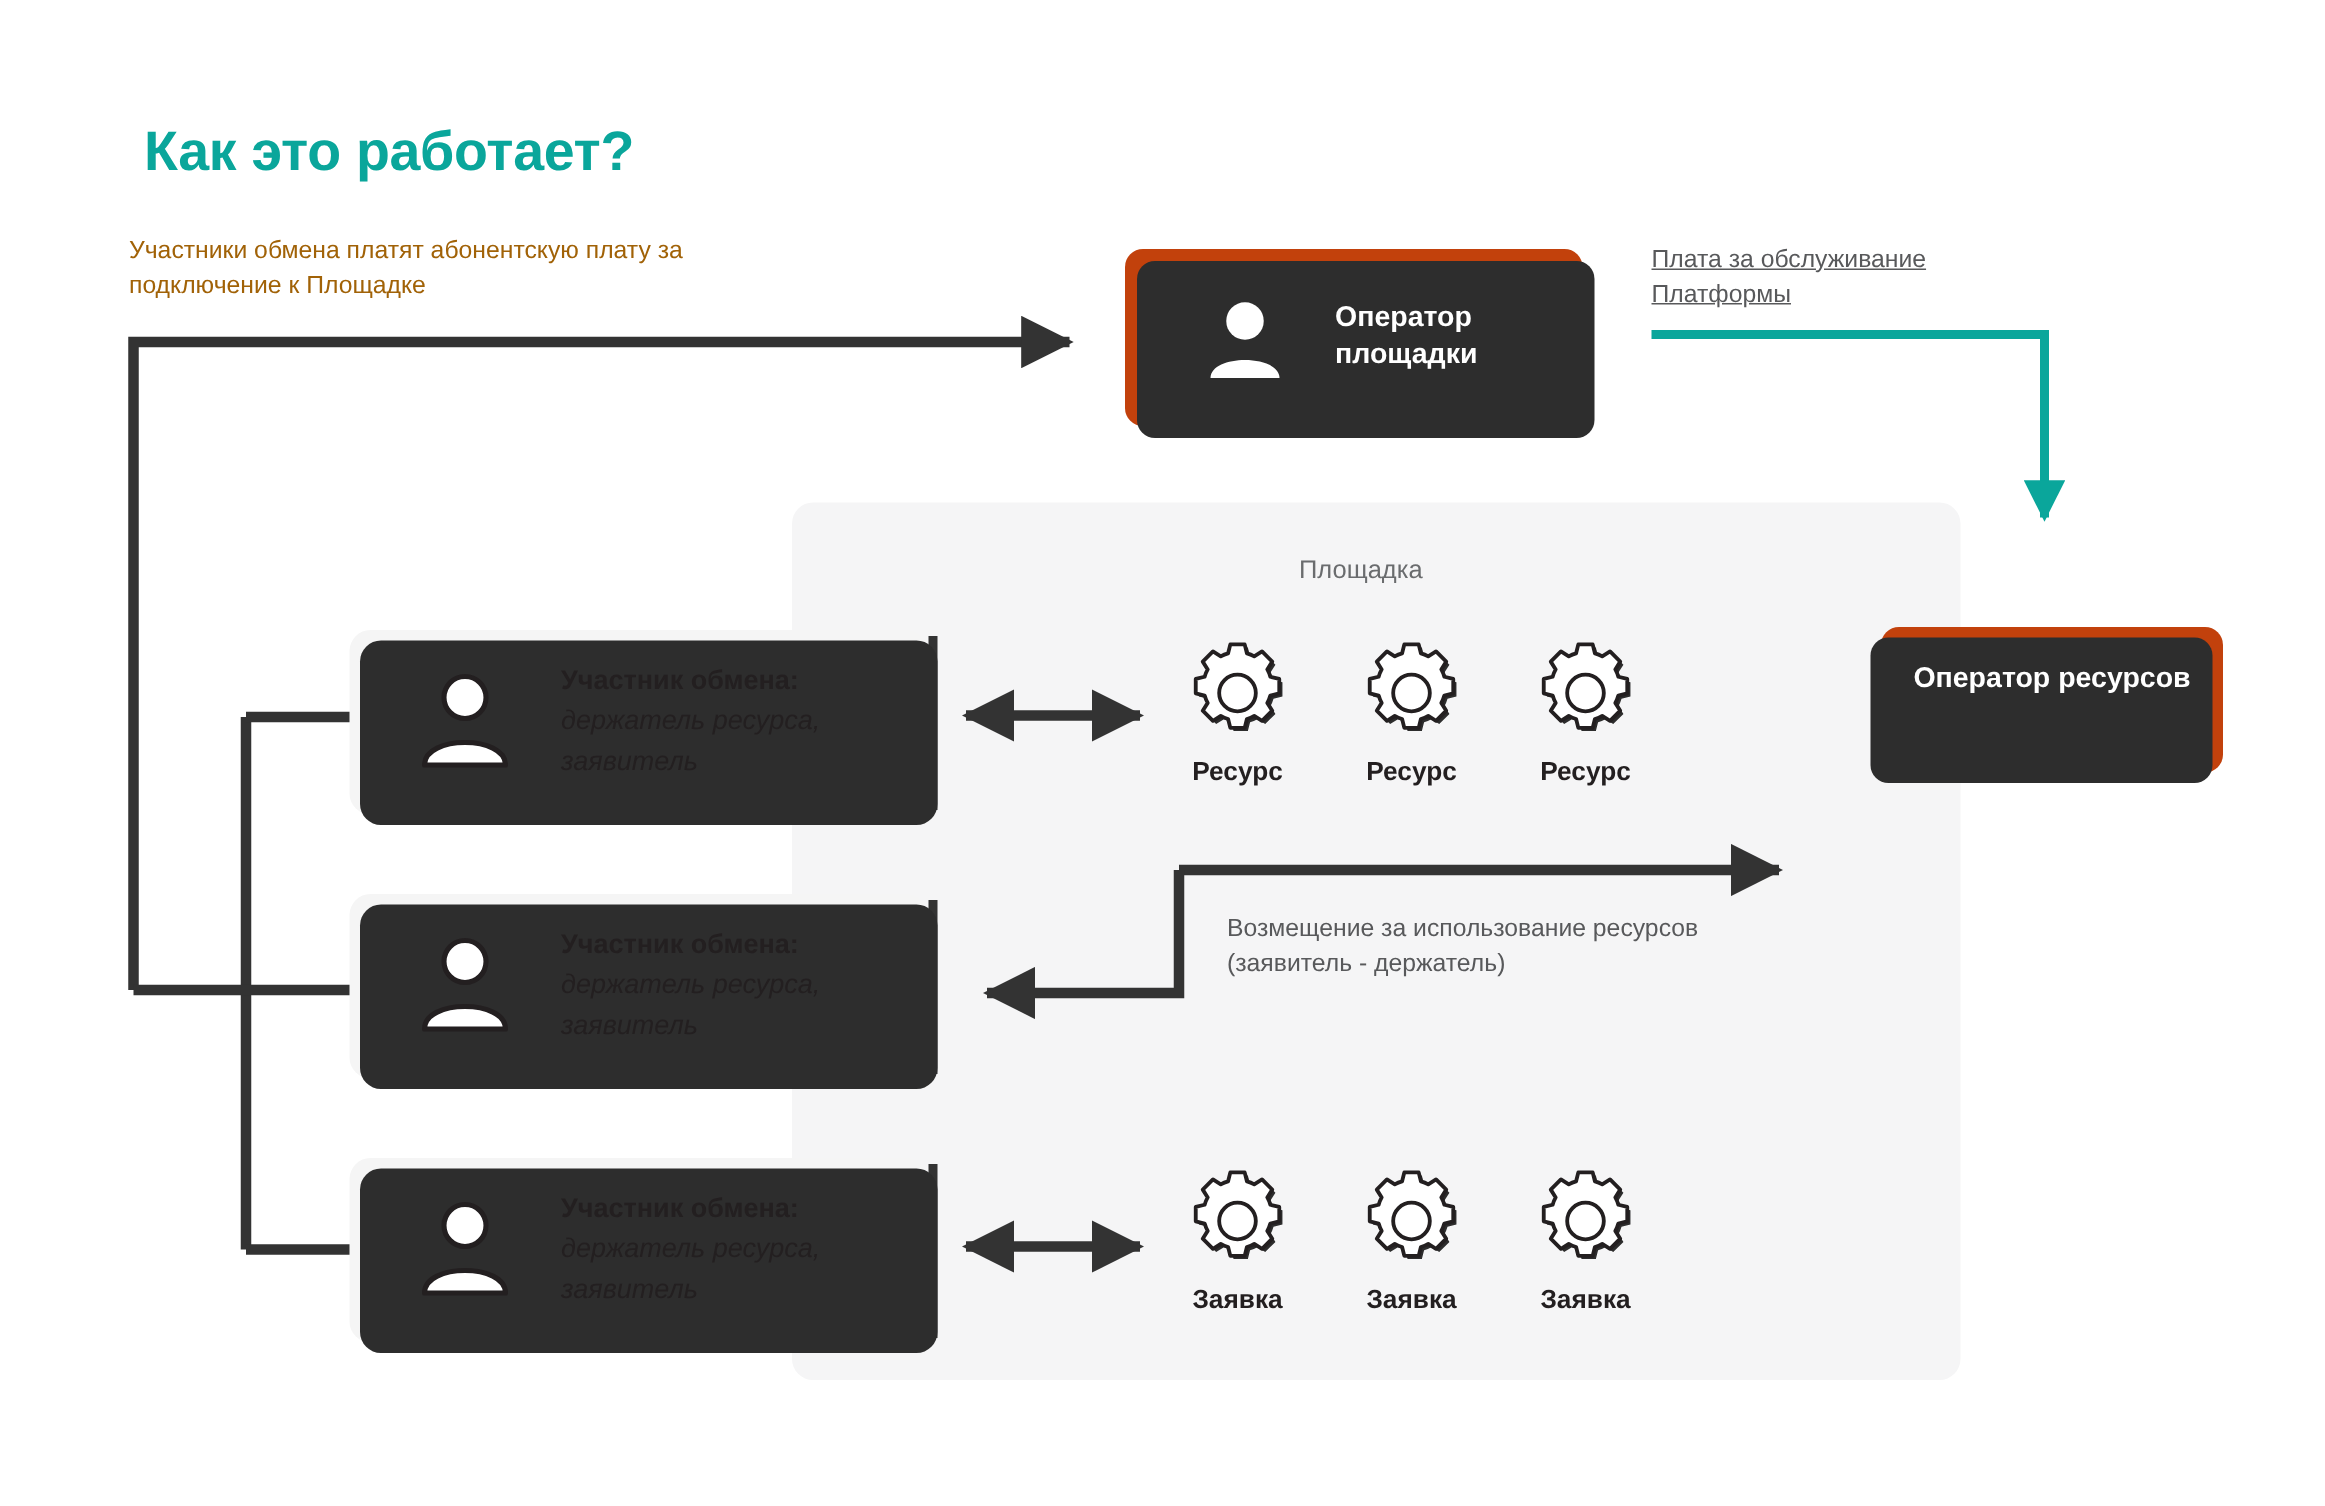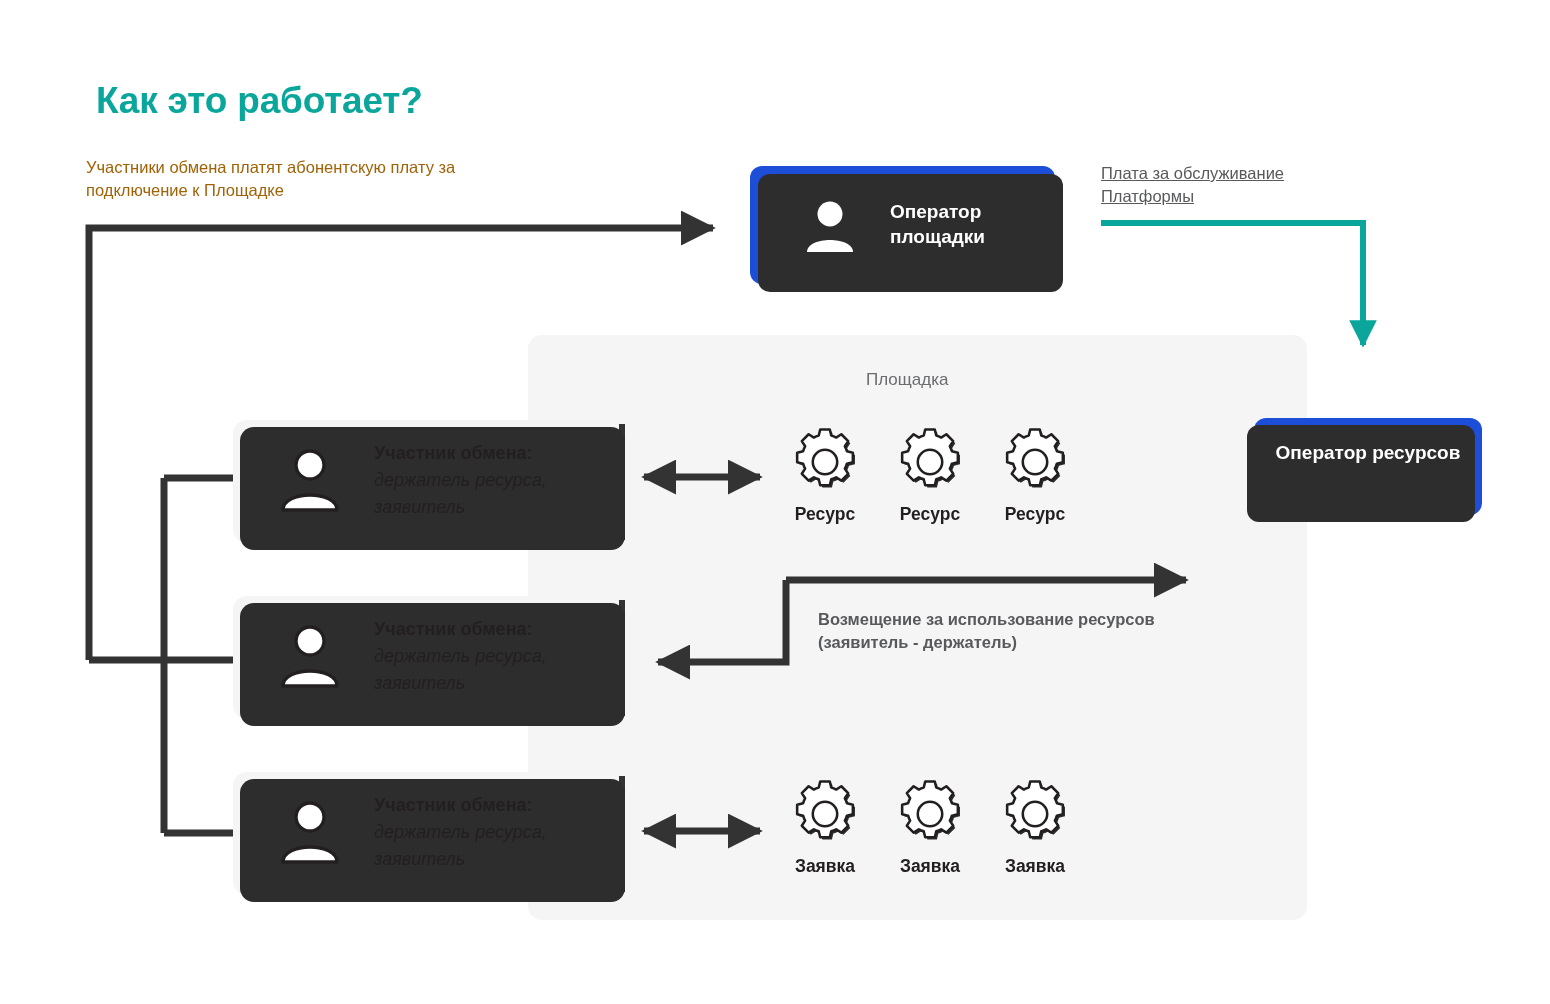--- a/index.html
+++ b/index.html
@@ -55,21 +55,21 @@
     left: 866px;
     top: 370px;
     font-size: 17px;
     color: #6a6c6e;
     white-space: nowrap;
   }
 
   
   .teal-box {
     position: absolute;
-    background: #1d4ed8;
+    background: #c2410c;
     border-radius: 12px;
     color: #ffffff;
     font-weight: bold;
     font-size: 19px;
     line-height: 25px;
     box-sizing: border-box;
   }
   .teal-box .shadow {
     position: absolute;
     background: #2d2d2d;
@@ -163,21 +163,21 @@
     font-size: 18px;
     font-style: italic;
     color: #231F20;
     line-height: 27px;
   }
 
   
   .gear-group {
     position: absolute;
     display: flex;
-    gap: 33px;
+    gap: 44px;
   }
   #gear-group-resources { left: 789px; top: 428px; }
   #gear-group-requests  { left: 789px; top: 780px; }
   .gear-item {
     width: 72px;
     text-align: center;
   }
   .gear-icon {
     width: 72px;
     height: 68px;
@@ -193,21 +193,20 @@
 
   
   #reimbursement-note {
     position: absolute;
     left: 818px;
     top: 608px;
     width: 380px;
     font-size: 16.5px;
     line-height: 23px;
     color: #58595B;
-    font-weight: bold;
   }
   #platform-fee-note {
     position: absolute;
     left: 1101px;
     top: 162px;
     width: 260px;
     font-size: 16.5px;
     line-height: 23px;
     color: #58595B;
     text-decoration: underline;

